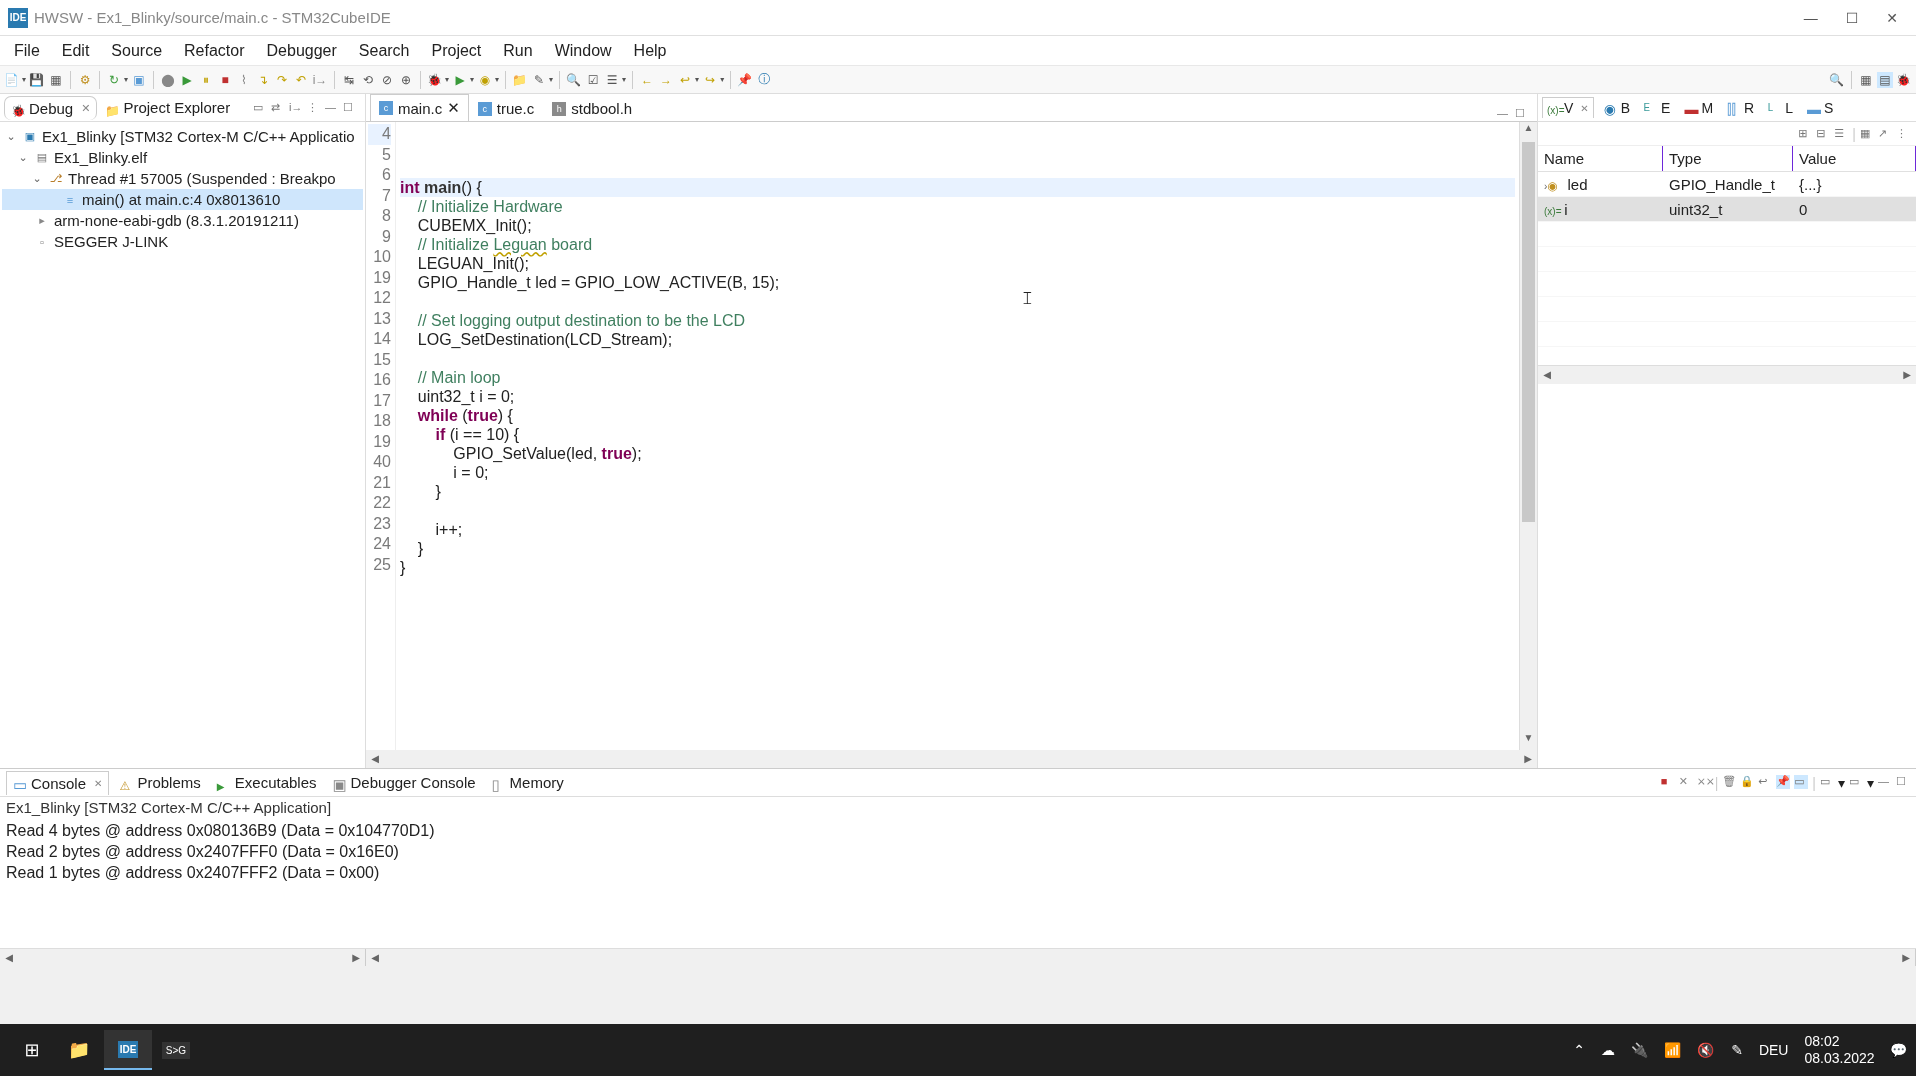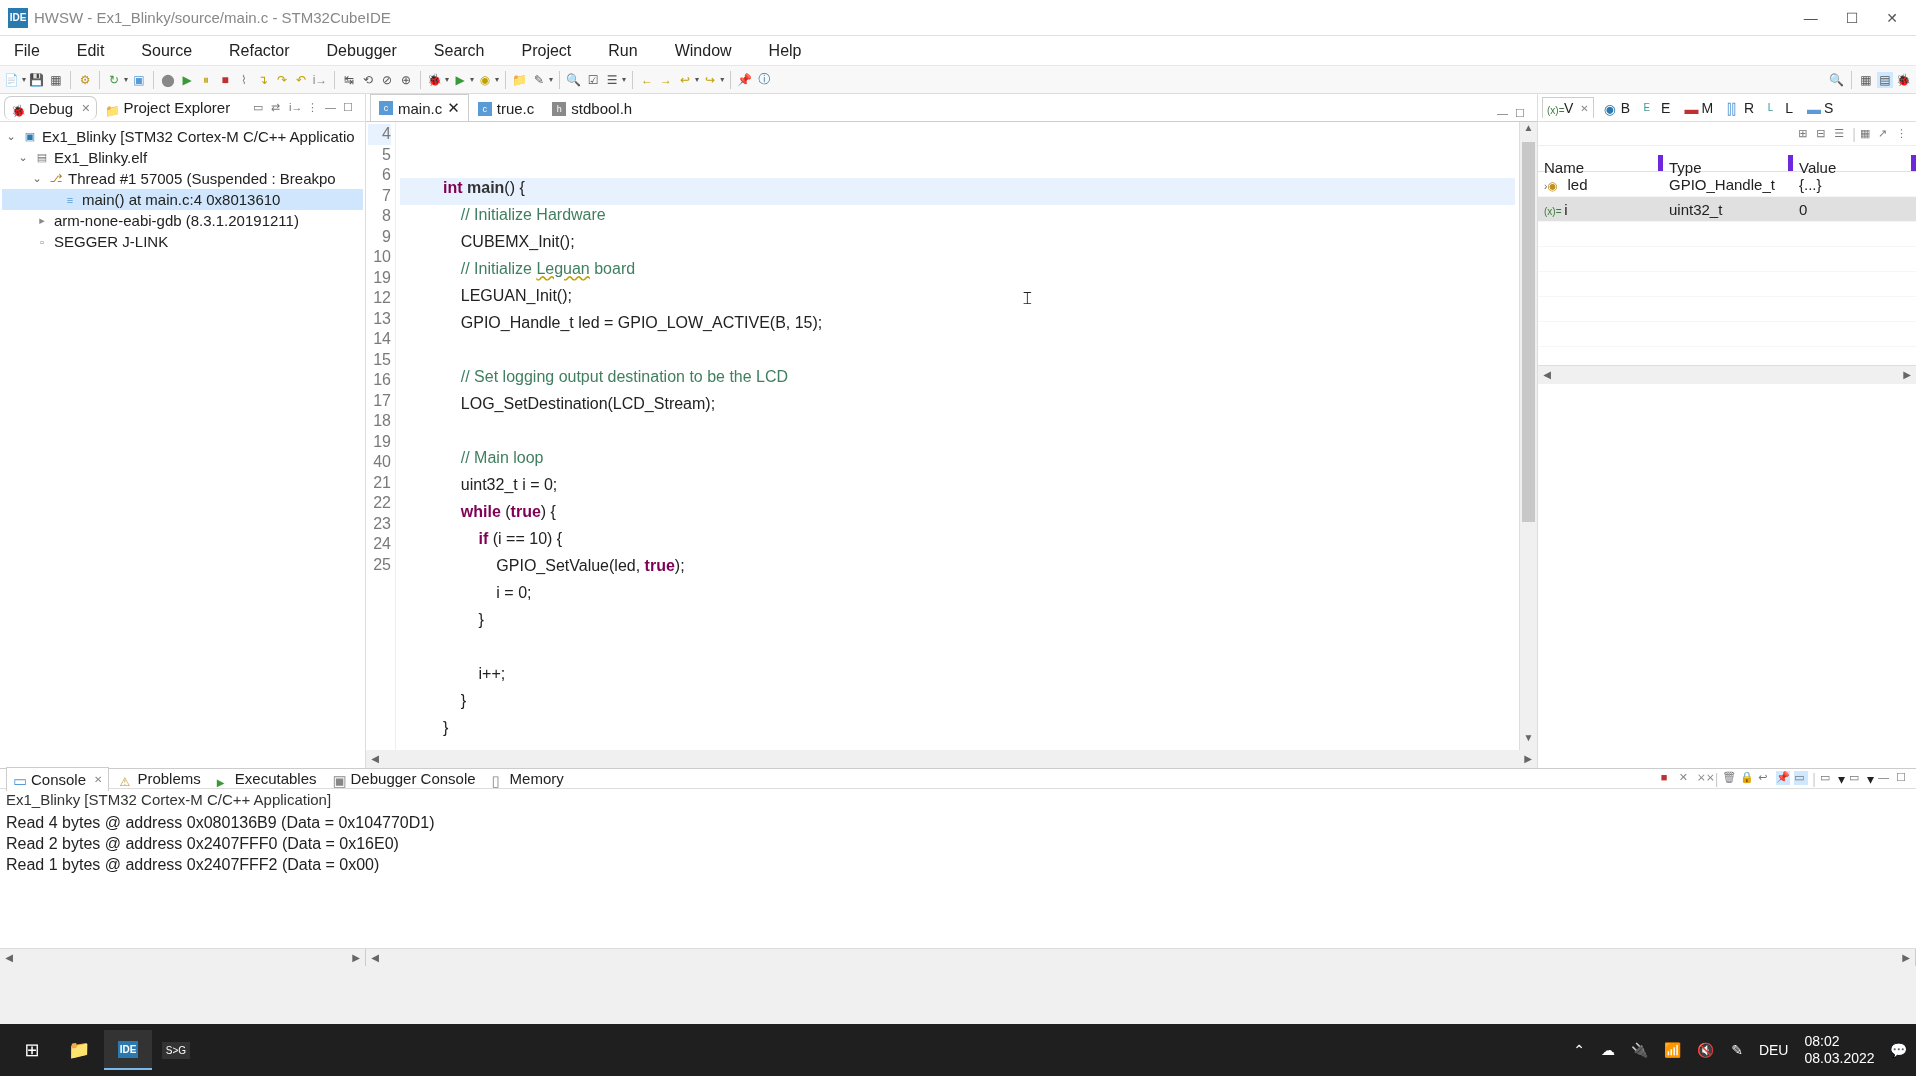--- a/index.html
+++ b/index.html
@@ -6,21 +6,21 @@
 body { background: #f0f0f0; width: 1916px; height: 1076px; overflow: hidden; font-size: 14px; color: #222; }
 
 
 .titlebar { height: 36px; background: #fff; display: flex; align-items: center; padding: 0 8px; border-bottom: 1px solid #e0e0e0; }
 .titlebar .app-icon { width: 20px; height: 20px; background: #2a7ab0; color: #fff; font-size: 10px; font-weight: bold; display: flex; align-items: center; justify-content: center; margin-right: 6px; }
 .titlebar .title { color: #888; flex: 1; font-size: 15px; }
 .titlebar .win-ctrl { display: flex; gap: 28px; padding-right: 10px; color: #555; font-size: 14px; }
 .titlebar .win-ctrl span { cursor: pointer; }
 
 
-.menubar { height: 30px; background: #fff; display: flex; align-items: center; padding: 0 4px; gap: 17px; border-bottom: 1px solid #e8e8e8; }
+.menubar { height: 30px; background: #fff; display: flex; align-items: center; padding: 0 4px; gap: 2px; border-bottom: 1px solid #e8e8e8; }
 .menubar .menu-item { padding: 4px 10px; font-size: 16px; color: #222; cursor: pointer; }
 
 
 .toolbar { height: 28px; background: #f8f8f8; display: flex; align-items: center; padding: 0 4px; gap: 3px; border-bottom: 1px solid #ddd; }
 .toolbar .tb-btn { width: 16px; height: 16px; display: inline-flex; align-items: center; justify-content: center; font-size: 12px; color: #555; cursor: pointer; }
 .toolbar .tb-sep { width: 1px; height: 18px; background: #ccc; margin: 0 3px; }
 .toolbar .tb-drop { font-size: 8px; color: #555; margin-left: -1px; }
 .toolbar .spacer { flex: 1; }
 
 
@@ -55,21 +55,21 @@
 .editor-tab .file-ico { width: 14px; height: 14px; background: #5a9bd5; color: #fff; font-size: 9px; display: flex; align-items: center; justify-content: center; }
 .editor-tab .file-ico.h { background: #8a8a8a; }
 .editor-tabs .spacer { flex: 1; }
 
 .editor-body { flex: 1; display: flex; background: #fff; font-family: "Consolas", monospace; font-size: 16px; overflow: hidden; position: relative; }
 .gutter { width: 30px; background: #fff; text-align: right; padding: 2px 4px 2px 2px; color: #7a7a7a; border-right: 1px solid #eee; }
 .gutter-line { height: 20.5px; line-height: 20.5px; position: relative; }
 .gutter-line.hl { background: #e8f2ff; }
 .fold-marker { position: absolute; left: -10px; font-size: 10px; color: #888; }
 .code-area { flex: 1; padding: 2px 4px; position: relative; white-space: pre; }
-.code-line { height: 27px; line-height: 20.5px; padding-left: 43px; }
+.code-line { height: 19px; line-height: 20.5px; }
 .code-line.hl { background: #e8f2ff; }
 .kw { color: #7f0055; font-weight: bold; }
 .cm { color: #3f7f5f; }
 .fn { color: #333; }
 .err-squiggle { text-decoration: underline wavy #c0a000; }
 .vscroll { width: 18px; background: #f0f0f0; border-left: 1px solid #ddd; position: relative; }
 .vscroll .thumb { position: absolute; left: 2px; right: 2px; top: 20px; height: 380px; background: #c8c8c8; }
 .vscroll .arr { position: absolute; left: 0; right: 0; height: 18px; text-align: center; font-size: 10px; color: #666; cursor: pointer; }
 .vscroll .arr.up { top: 0; }
 .vscroll .arr.down { bottom: 0; }
@@ -82,36 +82,36 @@
 .right-panel { width: 378px; display: flex; flex-direction: column; }
 .right-tabs { height: 28px; display: flex; align-items: center; padding: 0 4px; border-bottom: 1px solid #ddd; gap: 6px; }
 .right-tab { padding: 2px 4px; font-size: 14px; display: flex; align-items: center; gap: 3px; cursor: pointer; }
 .right-tab .rt-ico { width: 14px; height: 14px; display: inline-block; }
 .right-tab.active { background: #fff; border: 1px solid #ccc; border-bottom: none; }
 .right-toolbar { height: 24px; display: flex; justify-content: flex-end; align-items: center; padding: 0 6px; gap: 4px; border-bottom: 1px solid #eee; }
 .right-toolbar .rtb-btn { width: 14px; height: 14px; font-size: 11px; color: #777; cursor: pointer; }
 
 .var-table { flex: 0 0 220px; overflow: hidden; border-bottom: 1px solid #ddd; }
 .var-header { display: flex; height: 26px; background: #fff; border-bottom: 1px solid #e0e0e0; font-size: 15px; }
-.var-header div { padding: 4px 6px; border-right: 5px solid #6d28d9; margin-top: 9px; }
+.var-header div { padding: 4px 6px; border-right: 1px solid #6d28d9; }
 .var-col-name { width: 125px; }
 .var-col-type { width: 130px; }
 .var-col-value { flex: 1; }
 .var-row { display: flex; height: 25px; align-items: center; font-size: 15px; border-bottom: 1px solid #f6f6f6; }
 .var-row.sel { background: #e0e0e0; }
 .var-row div { padding: 2px 6px; }
 .var-arrow { width: 12px; font-size: 10px; color: #666; }
 .var-ico { width: 16px; height: 12px; display: inline-block; }
 
 .var-detail { flex: 1; padding: 6px 8px; font-family: "Consolas", monospace; font-size: 16px; overflow: hidden; border-bottom: 1px solid #ddd; }
 .var-detail-line { line-height: 21px; }
 
 
 .console-area { height: 180px; background: #fff; border-top: 1px solid #ccc; display: flex; flex-direction: column; }
-.console-tabs { height: 20px; display: flex; align-items: center; padding: 0 6px; border-bottom: 1px solid #ddd; gap: 4px; }
+.console-tabs { height: 28px; display: flex; align-items: center; padding: 0 6px; border-bottom: 1px solid #ddd; gap: 4px; }
 .console-tab { padding: 3px 6px; font-size: 15px; display: flex; align-items: center; gap: 4px; cursor: pointer; }
 .console-tab.active { border: 1px solid #ccc; border-bottom: none; background: #fff; }
 .console-tab .ct-ico { width: 14px; height: 14px; display: inline-block; }
 .console-tabs .spacer { flex: 1; }
 .console-toolbar { display: flex; gap: 4px; }
 .console-toolbar .ctb-btn { width: 14px; height: 14px; font-size: 11px; color: #777; cursor: pointer; }
 
 .console-subtitle { padding: 2px 6px; font-size: 15px; color: #333; }
 .console-body { flex: 1; padding: 2px 6px; font-family: "Consolas", monospace; font-size: 16px; overflow: hidden; }
 .console-line { line-height: 21px; }

